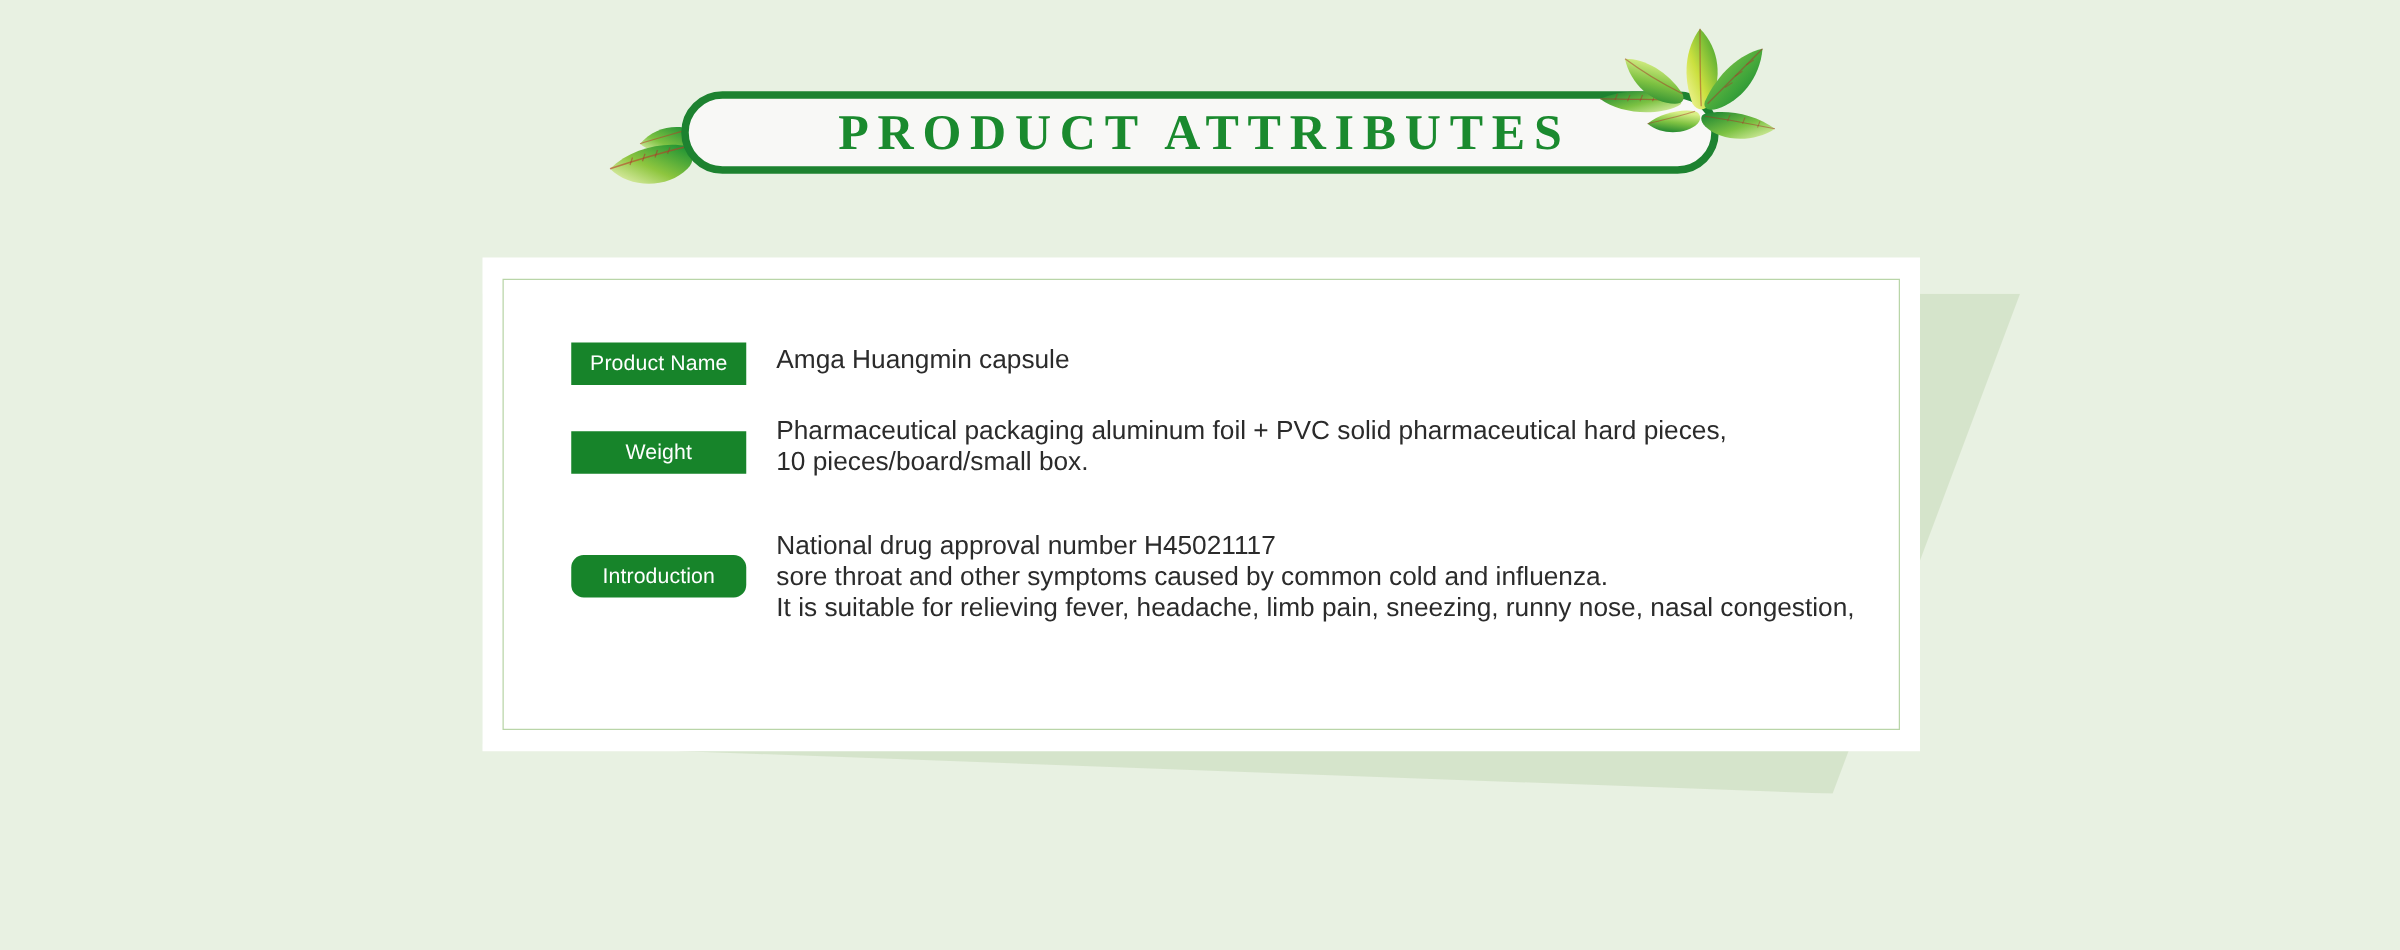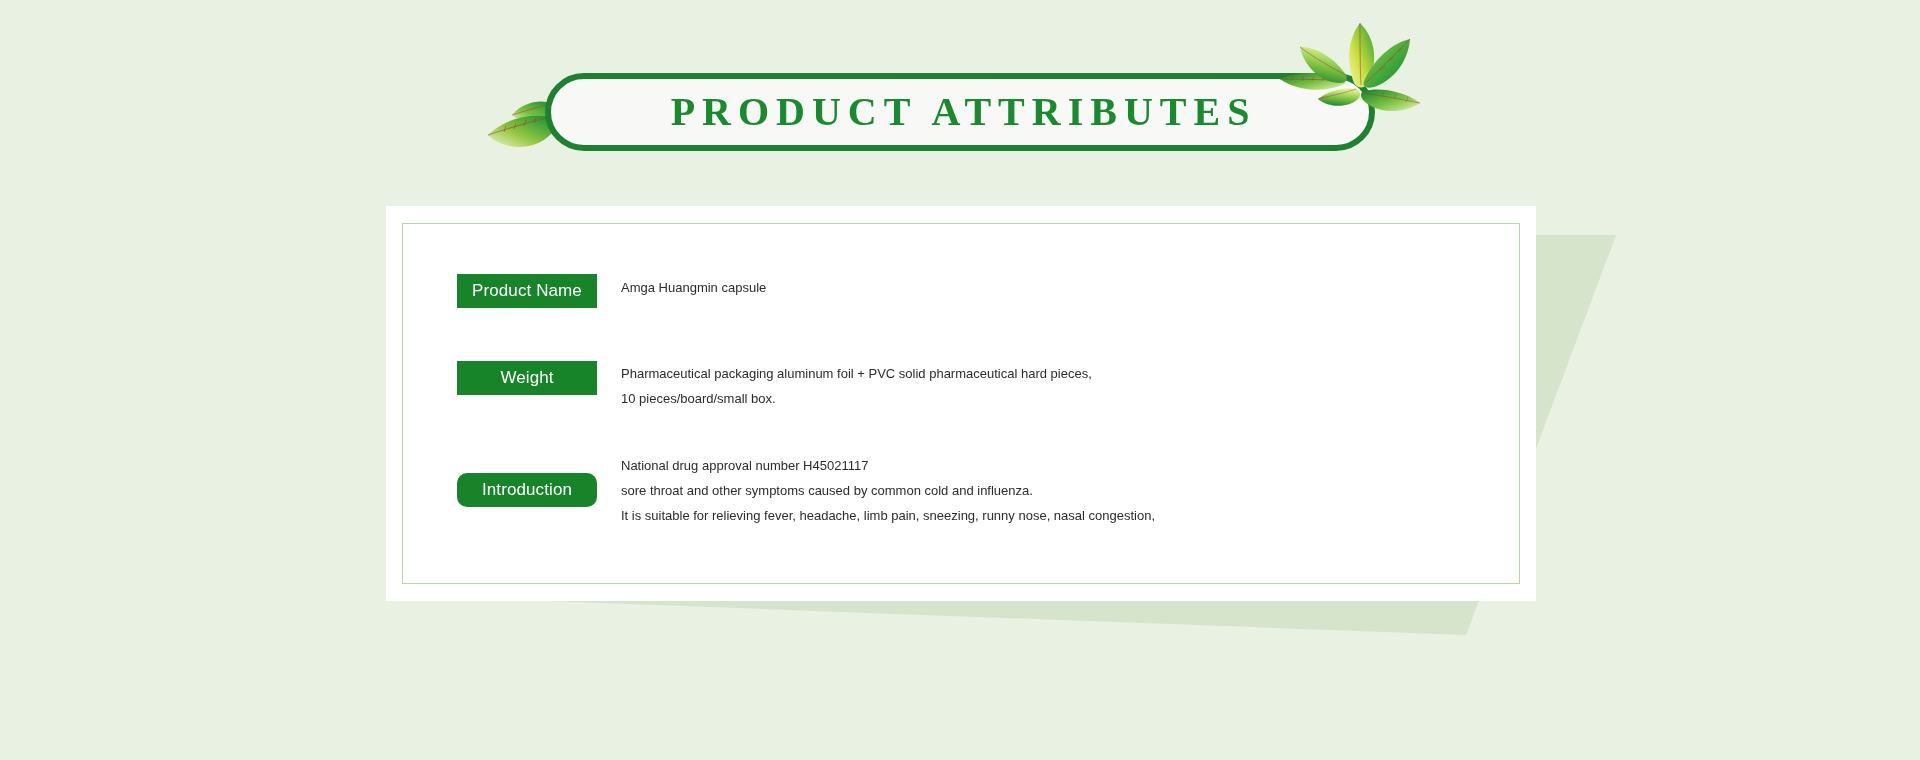--- a/index.html
+++ b/index.html
@@ -30,21 +30,21 @@
     top: 25px;
     width: 960px;
     height: 125px;
   }
 
   .title-pill {
     position: absolute;
     left: 65px;
     top: 48px;
     width: 830px;
-    height: 78px;
+    height: 66px;
     box-sizing: border-box;
     border: 6px solid #1d8230;
     border-radius: 44px;
     background: #f8f8f6;
     display: flex;
     align-items: center;
     justify-content: center;
   }
 
   .title-text {
@@ -141,34 +141,34 @@
     line-height: 34px;
     text-align: center;
     white-space: nowrap;
     letter-spacing: .1px;
   }
 
   .row-value {
     flex: 1 1 auto;
     padding-left: 24px;
     color: #2b2b2b;
-    font-size: 13px;
+    font-size: 21px;
     line-height: 25px;
   }
   .row-value .vline { display: block; white-space: nowrap; }
 
   
   .row.r-name   .row-label { margin-top: 0px; }
   .row.r-name   .row-value { margin-top: 1px; }
-  .row.r-weight .row-label { }
+  .row.r-weight .row-label { margin-top: 13px; }
   .row.r-weight .row-value { margin-top: 0px; }
   .row.r-intro  .row-label { margin-top: 20px; border-radius: 10px; }
   .row.r-intro  .row-value { margin-top: 0px; }
 
-  .row.r-name   { margin-bottom: 53px; }
+  .row.r-name   { margin-bottom: 24px; }
   .row.r-weight { margin-bottom: 42px; }
 </style>
 </head>
 <body>
 
 <div class="page">
 
   <div class="header">
 
     <svg class="leaves-left" viewBox="0 0 110 75">

